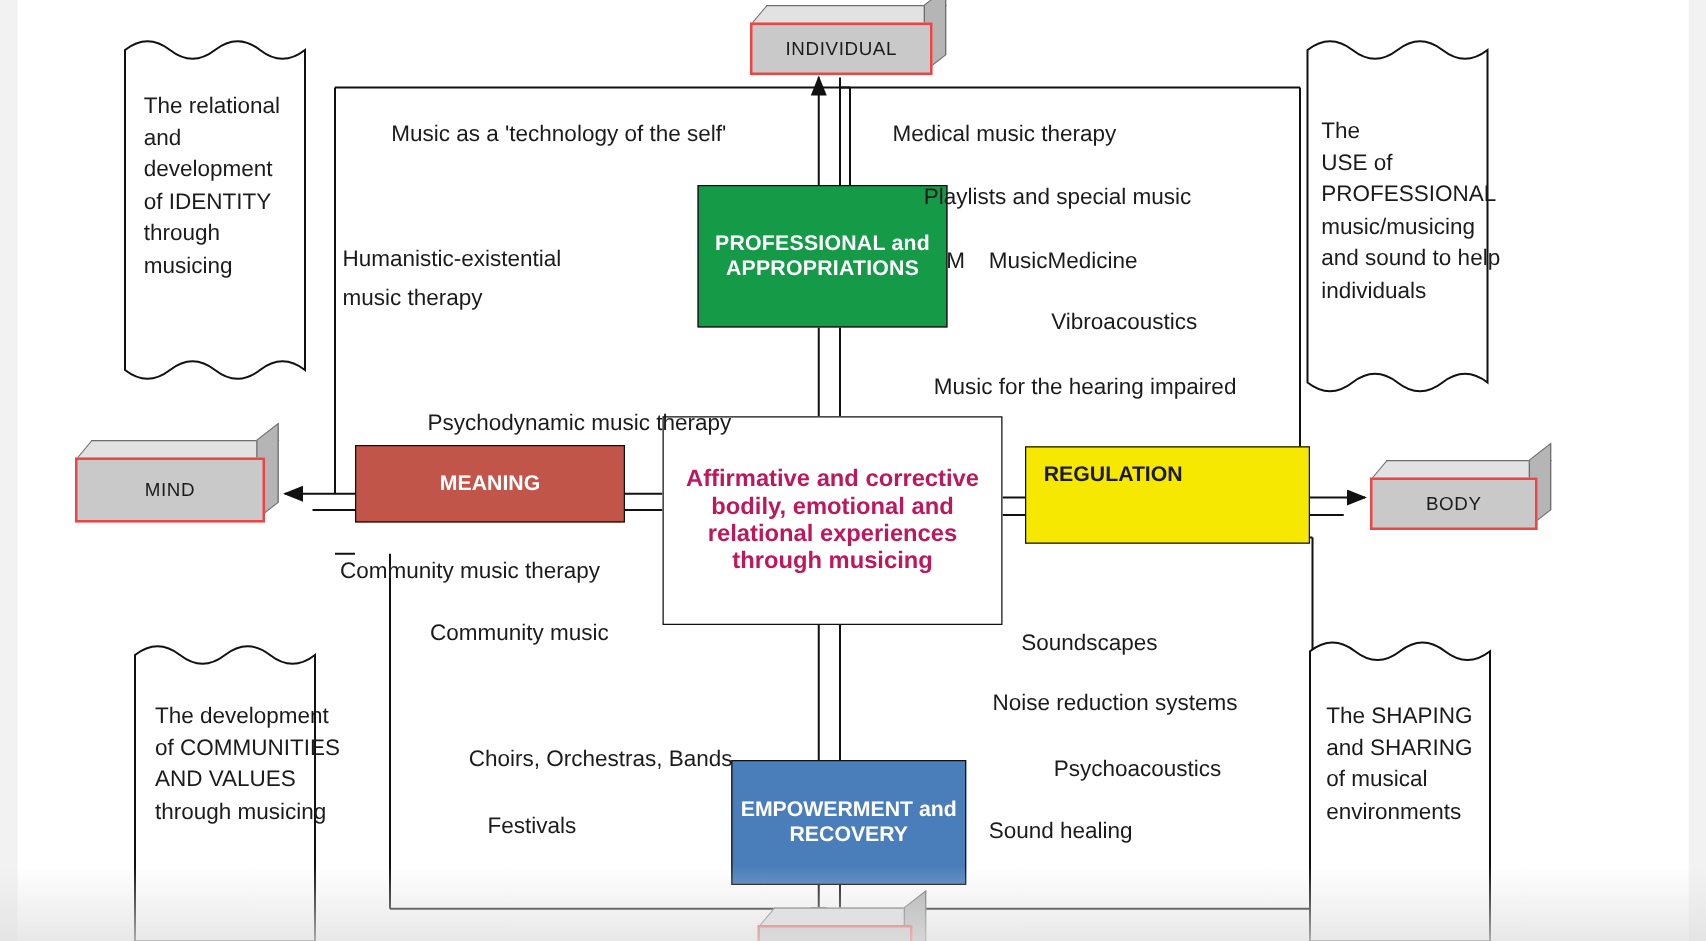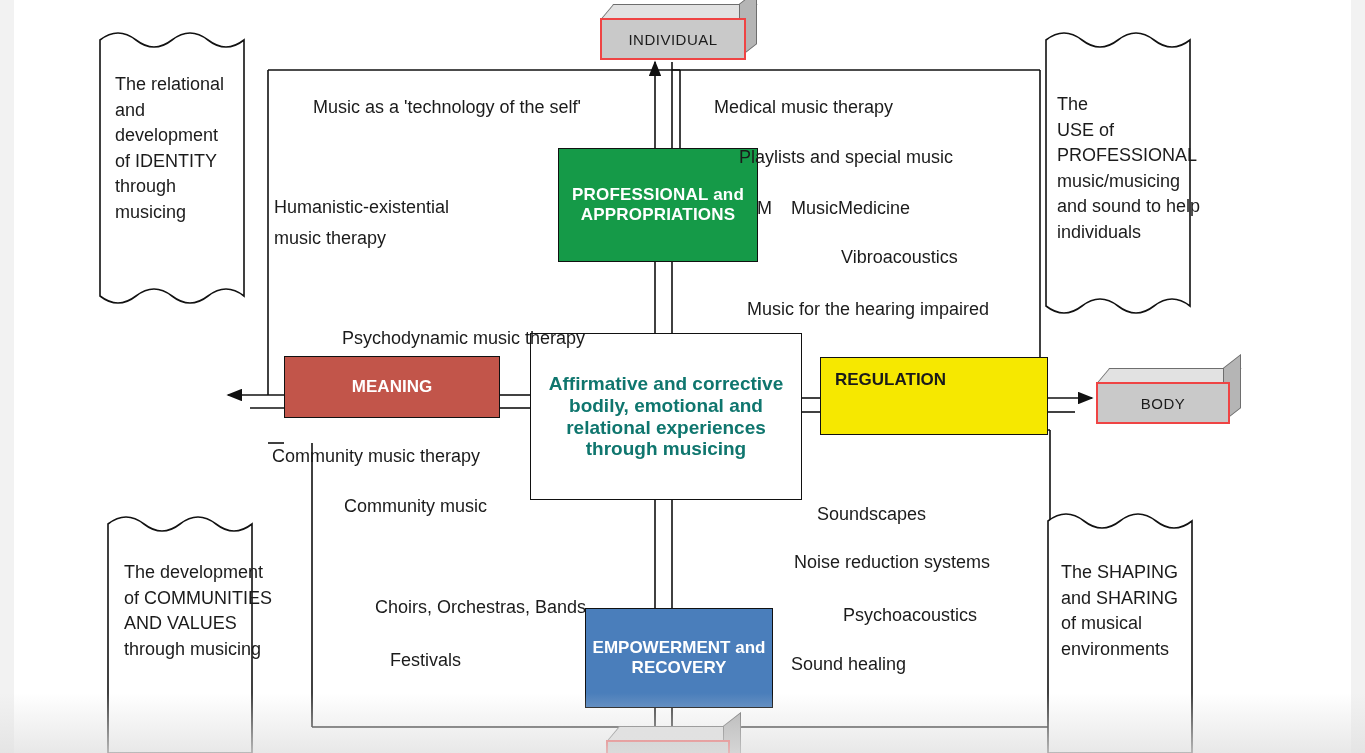--- a/index.html
+++ b/index.html
@@ -82,21 +82,21 @@
     left: 585px; top: 608px;
     width: 188px; height: 100px;
     background: #4A7EBB;
     color: #ffffff;
     font-size: 17px;
   }
   .node.center {
     left: 530px; top: 333px;
     width: 272px; height: 167px;
     background: #ffffff;
-    color: #0f766e;
+    color: #be185d;
     font-size: 19px;
     padding: 6px 10px;
     flex-direction: column;
   }
   .node.center span { display: block; }
 
   
   .block {
     position: absolute;
     font-size: 15px;
@@ -215,20 +215,25 @@
       <path d="M1048 521 q18 -14 36 0 q18 14 36 0 q18 -14 36 0 q18 14 36 0 l0 232 l-144 0 z"></path>
     </g>
   </svg>
 
   <div class="block individual">
     <div class="top"></div>
     <div class="side"></div>
     <div class="face">INDIVIDUAL</div>
   </div>
 
+  <div class="block mind">
+    <div class="top"></div>
+    <div class="side"></div>
+    <div class="face">MIND</div>
+  </div>
 
   <div class="block body">
     <div class="top"></div>
     <div class="side"></div>
     <div class="face">BODY</div>
   </div>
 
   <div class="block social">
     <div class="top"></div>
     <div class="side"></div>

